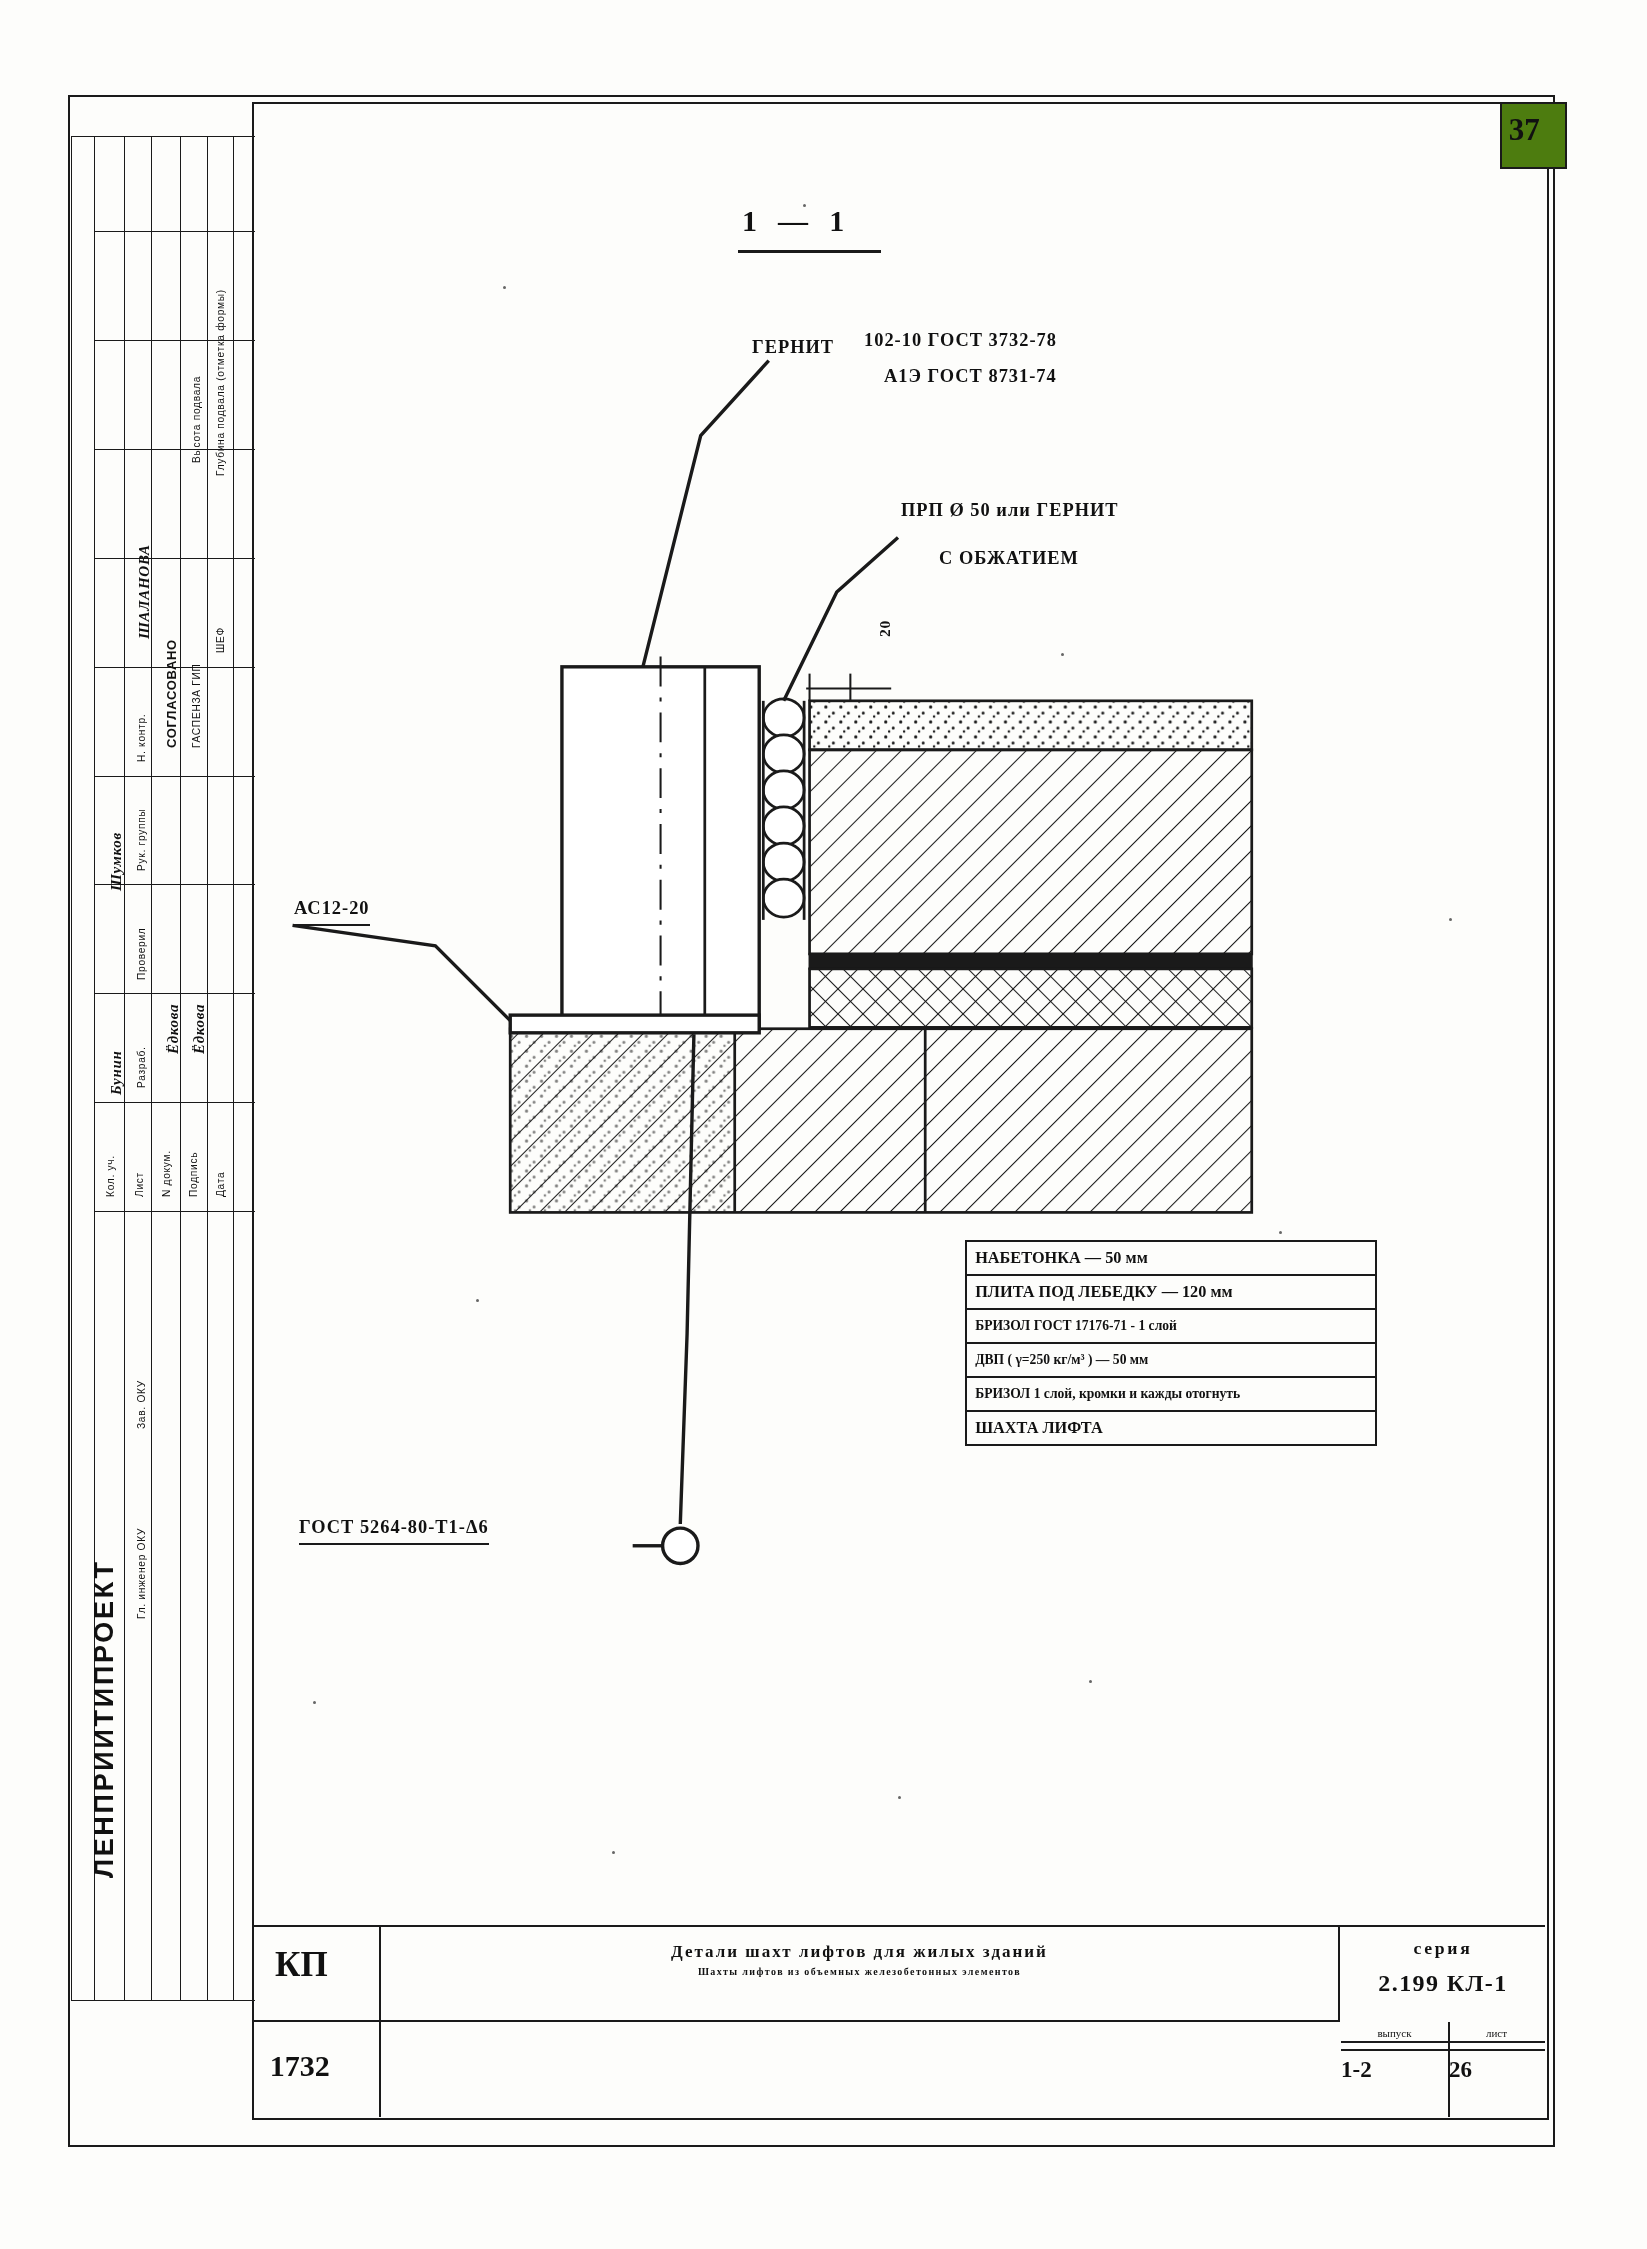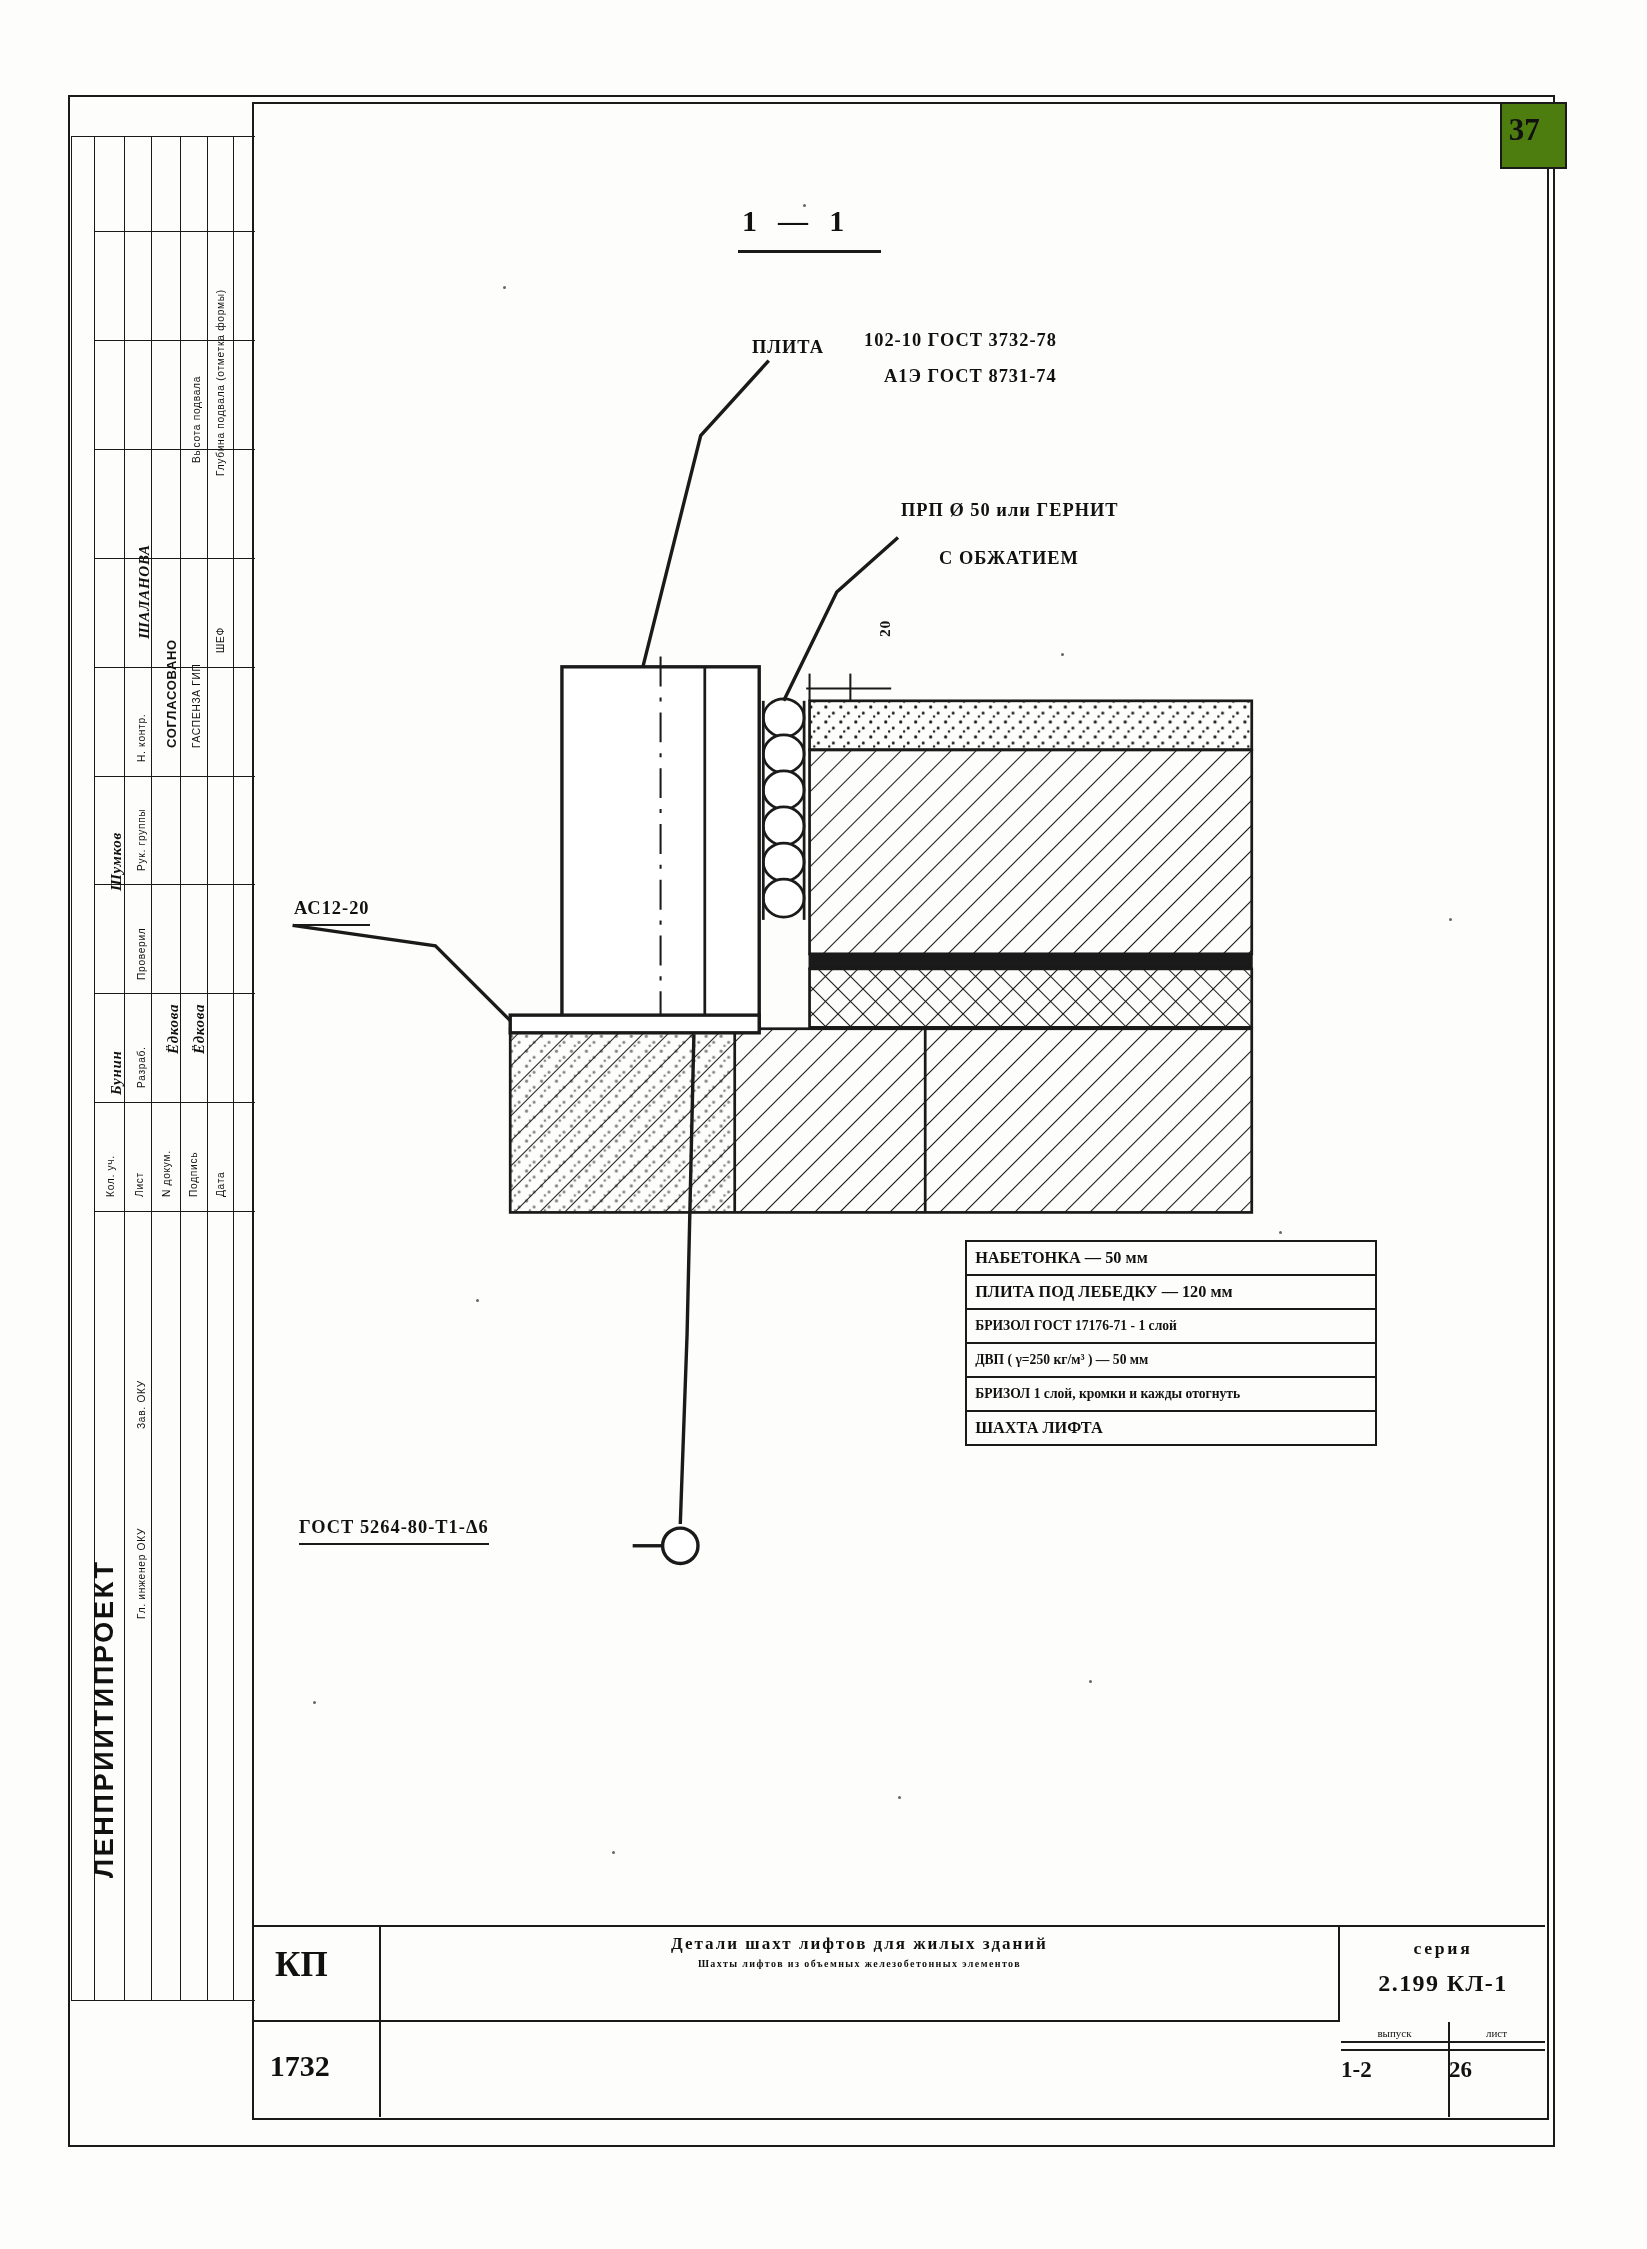--- a/index.html
+++ b/index.html
@@ -36,21 +36,21 @@
   .spec div.tight{font-size:13.6px;letter-spacing:0;}
 
   
   .tb{position:absolute;left:252px;top:1925px;width:1293px;height:190px;border-top:2px solid #1a1a1a;}
   .tb-kp{position:absolute;left:0;top:0;width:129px;height:95px;box-sizing:border-box;border-right:2px solid #1a1a1a;border-bottom:2px solid #1a1a1a;}
   .tb-kp span{position:absolute;left:23px;top:17.7px;font-size:35px;font-weight:bold;font-family:"Liberation Serif",serif;}
   .tb-num{position:absolute;left:0;top:95px;width:129px;height:95px;box-sizing:border-box;border-right:2px solid #1a1a1a;}
   .tb-num span{position:absolute;left:17.7px;top:27px;font-size:30px;font-weight:bold;font-family:"Liberation Serif",serif;}
   .tb-head{position:absolute;left:129px;top:0;width:959px;height:95px;box-sizing:border-box;border-right:2px solid #1a1a1a;border-bottom:2px solid #1a1a1a;}
   .tb-head div{text-align:center;font-size:17px;font-weight:bold;letter-spacing:2px;font-family:"Liberation Serif",serif;}
-  .tb-head .l1{margin-top:7px;}
+  .tb-head .l1{margin-top:15px;}
   .tb-head .l2{margin-top:4px;font-size:10px;letter-spacing:1.4px;}
   .tb-det{position:absolute;left:129px;top:95px;width:959px;height:95px;box-sizing:border-box;border-right:2px solid #1a1a1a;}
   .tb-det span{display:block;text-align:center;margin-top:31px;font-size:23px;font-weight:bold;letter-spacing:4.1px;font-family:"Liberation Serif",serif;}
   .tb-ser{position:absolute;left:1089px;top:0;width:204px;height:116px;box-sizing:border-box;border-bottom:2px solid #1a1a1a;}
   .tb-ser .s1{text-align:center;margin-top:11px;font-size:17.7px;font-weight:bold;letter-spacing:2.7px;font-family:"Liberation Serif",serif;}
   .tb-ser .s2{text-align:center;margin-top:11px;font-size:24px;font-weight:bold;letter-spacing:1.4px;font-family:"Liberation Serif",serif;}
   .tb-iss{position:absolute;left:1089px;top:95px;width:109px;height:95px;box-sizing:border-box;border-right:2px solid #1a1a1a;}
   .tb-lst{position:absolute;left:1197px;top:95px;width:95px;height:95px;box-sizing:border-box;}
   .cap{font-size:11px;text-align:center;margin-top:5.4px;letter-spacing:0;font-family:"Liberation Serif",serif;}
   .val{font-size:23px;text-align:left;margin-top:18px;font-weight:bold;font-family:"Liberation Serif",serif;}
@@ -186,21 +186,21 @@
 
     <polyline points="750,1500 640,1390 430,1360" fill="none" stroke="#1a1a1a" stroke-width="5"></polyline>
 
     <polyline points="1020,1520 1010,1960 1000,2240" fill="none" stroke="#1a1a1a" stroke-width="5"></polyline>
     <circle cx="1000" cy="2272" r="26" fill="#ffffff" stroke="#1a1a1a" stroke-width="5"></circle>
     <line x1="974" y1="2272" x2="930" y2="2272" stroke="#1a1a1a" stroke-width="5"></line>
 
     <line x1="1418" y1="1840" x2="1840" y2="1070" stroke="#1a1a1a" stroke-width="0"></line>
   </svg>
 
-  <div class="lbl" style="left:752px;top:337px;">ПЛИТА</div>
+  <div class="lbl" style="left:752px;top:337px;">ГЕРНИТ</div>
   <div class="lbl" style="left:864px;top:330px;">102-10 ГОСТ 3732-78</div>
   <div class="lbl" style="left:884px;top:366px;">А1Э ГОСТ 8731-74</div>
 
   <div class="lbl" style="left:901px;top:500px;">ПРП Ø 50 или ГЕРНИТ</div>
   <div class="lbl" style="left:939px;top:548px;">С ОБЖАТИЕМ</div>
 
   <div class="lbl lbl-ul" style="left:294px;top:898px;">АС12-20</div>
 
   <div class="lbl lbl-ul" style="left:299px;top:1517px;">ГОСТ 5264-80-Т1-Δ6</div>
 

